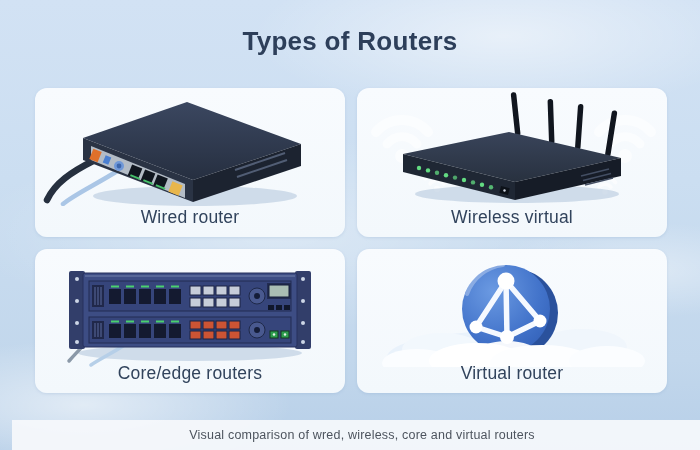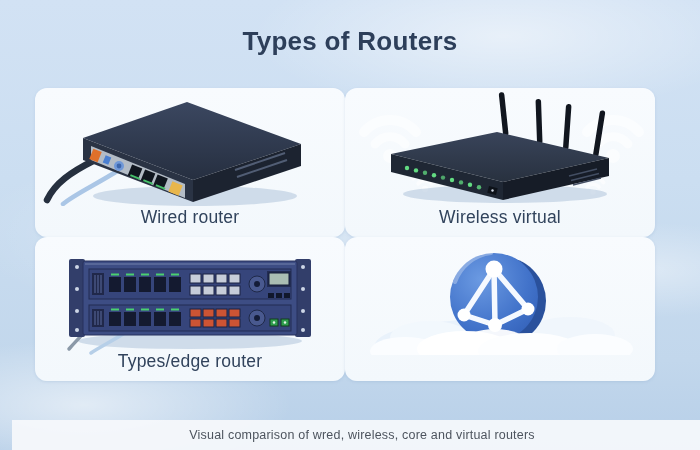--- a/index.html
+++ b/index.html
@@ -12,21 +12,21 @@
       radial-gradient(ellipse 520px 160px at 40% 52%, rgba(255,255,255,.35), transparent 60%),
       radial-gradient(ellipse 260px 80px at 92% 60%, rgba(255,255,255,.4), transparent 60%),
       linear-gradient(180deg,#d2e2f4 0%,#cbdef1 40%,#c2d7ec 80%,#b7cfe8 100%);
   }
   .title{
     position:absolute;top:26px;left:0;width:700px;text-align:center;
     margin:0;font-size:26px;font-weight:700;color:#2d3f5a;letter-spacing:.3px;
   }
   .grid{
     position:absolute;left:35px;top:88px;width:632px;height:305px;
-    display:grid;grid-template-columns:310px 310px;grid-template-rows:149px 144px;
+    display:grid;grid-template-columns:310px 310px;grid-template-rows:149px 144px;gap:12px;
   }
   .panel{
     position:relative;background:linear-gradient(180deg,#f8fbfe 0%,#f3f8fc 100%);
     border-radius:12px;box-shadow:0 1px 3px rgba(120,150,190,.22);overflow:hidden;
   }
   .art{position:absolute;left:0;top:0;width:100%;height:100%;}
   .art svg{display:block;width:100%;height:auto;}
   .panel-label{
     position:absolute;left:0;bottom:9px;width:100%;text-align:center;
     font-size:17.5px;font-weight:500;color:#31435c;letter-spacing:.2px;
@@ -254,21 +254,21 @@
               <g fill="#2f9e4e" stroke="#153a20">
                 <rect x="235" y="82" width="8" height="7"></rect>
                   <rect x="246" y="82" width="8" height="7"></rect>
               </g>
               <circle cx="239" cy="85.5" r="1.2" fill="#e8f5ea"></circle>
                 <circle cx="250" cy="85.5" r="1.2" fill="#e8f5ea"></circle>
             </g>
           </g>
         </svg>
       </div>
-      <div class="panel-label">Types/edge router</div>
+      <div class="panel-label">Core/edge routers</div>
     </section>
 
     <section class="panel">
       <div class="art">
         <svg viewBox="0 0 310 118">
           <defs>
             <radialGradient id="coin" cx=".35" cy=".3" r=".9">
               <stop offset="0" stop-color="#6b9ae2"></stop>
                 <stop offset=".6" stop-color="#4273ca"></stop>
                 <stop offset="1" stop-color="#2f5cb4"></stop>
@@ -299,20 +299,21 @@
           </g>
           <g>
             <ellipse cx="60" cy="114" rx="35" ry="14" fill="#fbfdff"></ellipse>
             <ellipse cx="120" cy="112" rx="48" ry="18" fill="#ffffff"></ellipse>
             <ellipse cx="150" cy="104" rx="30" ry="12" fill="#ffffff" opacity=".95"></ellipse>
             <ellipse cx="185" cy="114" rx="52" ry="18" fill="#fdfeff"></ellipse>
             <ellipse cx="250" cy="112" rx="38" ry="15" fill="#fbfdff"></ellipse>
           </g>
         </svg>
       </div>
+      <div class="panel-label">Virtual router</div>
     </section>
 
   </div>
 
   <footer class="caption-bar">
     <span>Visual comparison of wred, wireless, core and virtual routers</span>
   </footer>
 
 </div>
 

